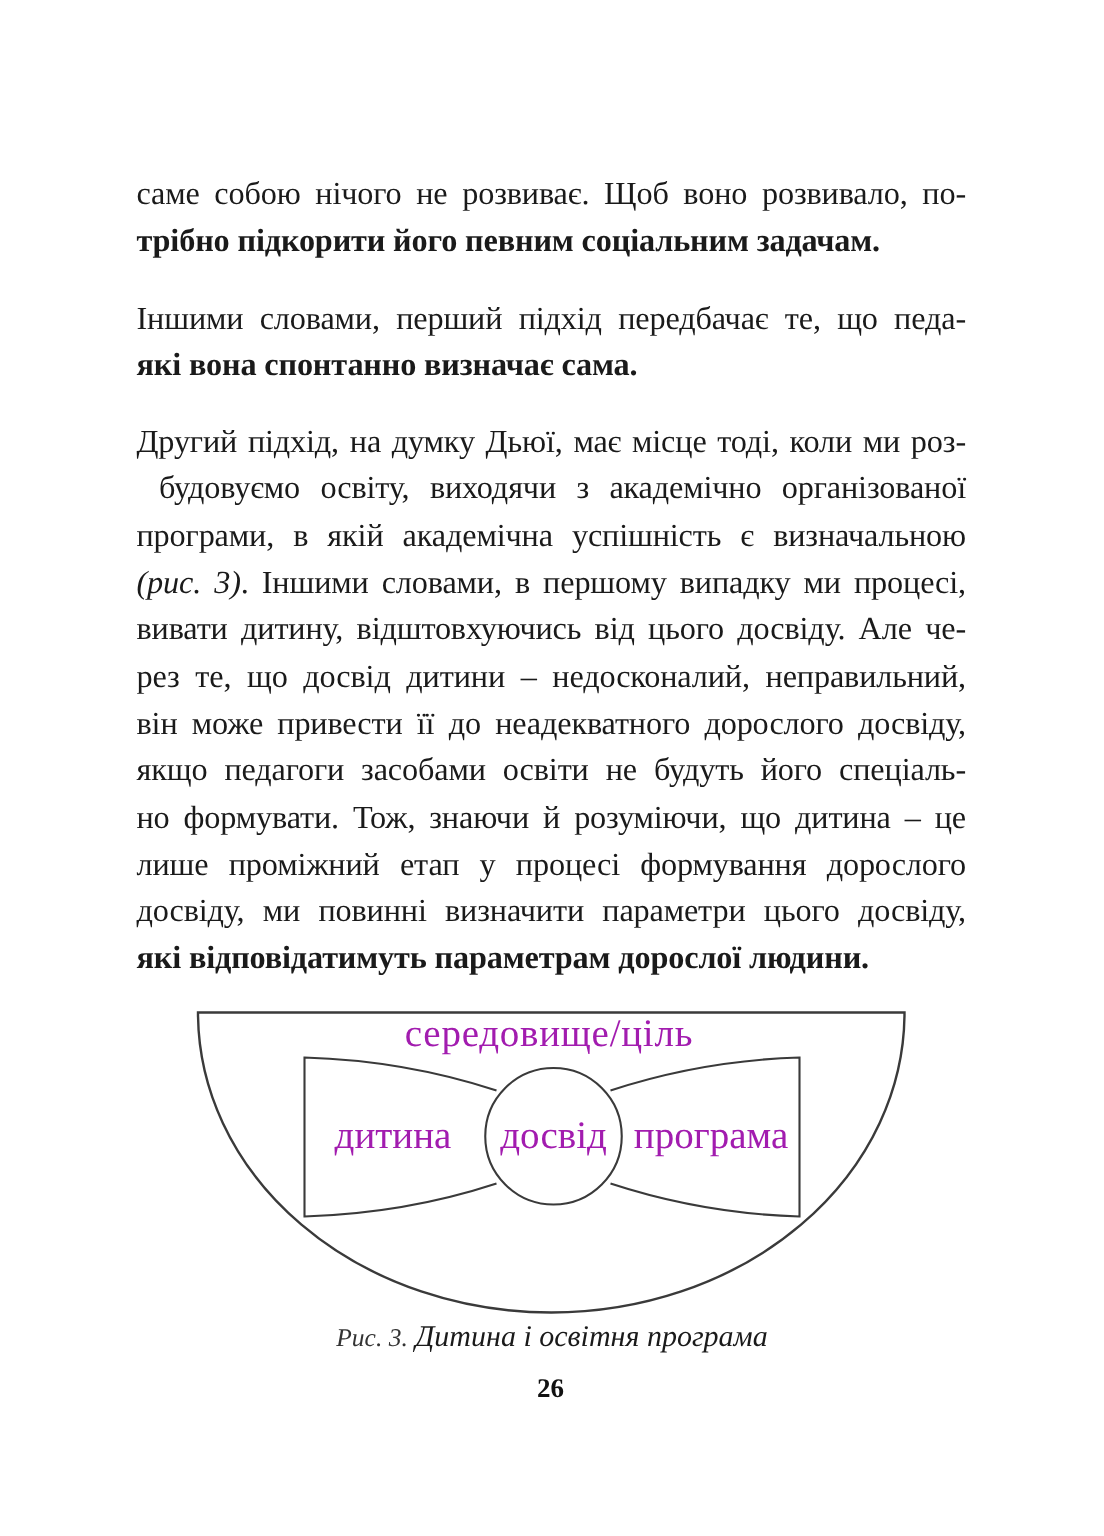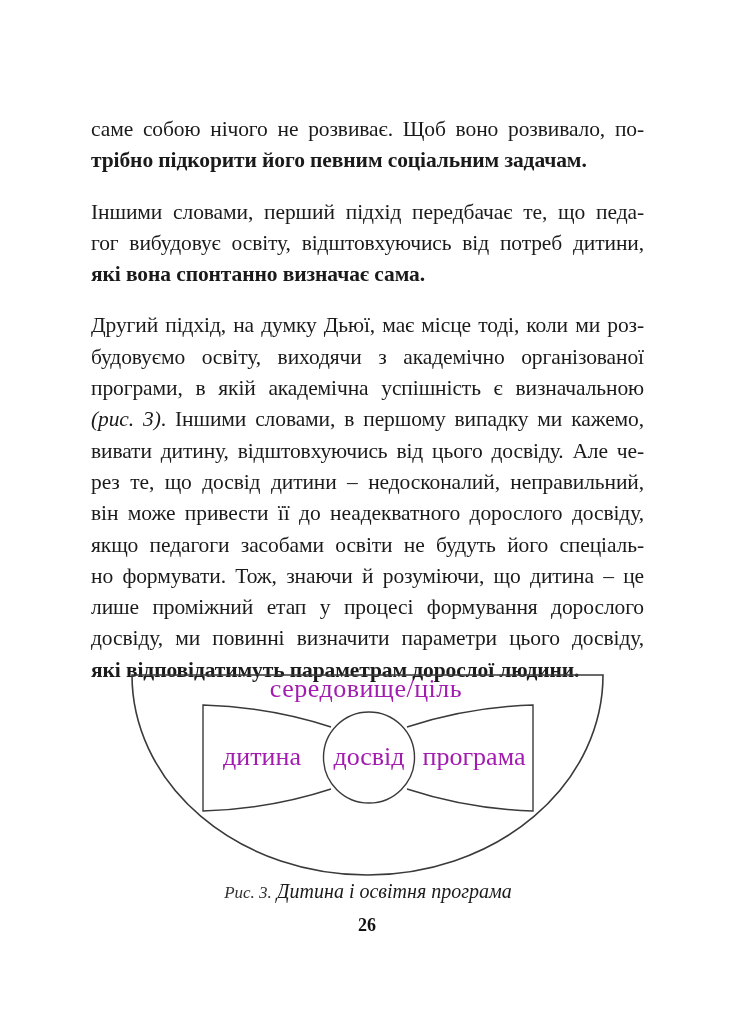--- a/index.html
+++ b/index.html
@@ -38,20 +38,21 @@
       text-align: justify;
       text-align-last: justify;
       white-space: nowrap;
     }
     .para .line.last {
       text-align-last: left;
       font-weight: bold;
     }
     .para .line.justify-wide {
       word-spacing: 4px;
+      margin-left: 15px;
     }
     .fig-ref { font-style: italic; }
 
     .figure {
       position: absolute;
       left: 0; top: 0;
       width: 736px; height: 1024px;
       pointer-events: none;
     }
     .figure svg {
@@ -100,28 +101,27 @@
 
 <div class="page">
 
   <div class="text-block">
     <p class="para">
       <span class="line">саме собою нічого не розвиває. Щоб воно розвивало, по-</span>
       <span class="line last">трібно підкорити його певним соціальним задачам.</span>
     </p>
     <p class="para">
       <span class="line">Іншими словами, перший підхід передбачає те, що педа-</span>
-      <span class="line">гог вибудовує освіту, відштовхуючись від потреб дитини,</span>
       <span class="line last">які вона спонтанно визначає сама.</span>
     </p>
     <p class="para">
       <span class="line">Другий підхід, на думку Дьюї, має місце тоді, коли ми роз-</span>
       <span class="line justify-wide">будовуємо освіту, виходячи з академічно організованої</span>
       <span class="line">програми, в якій академічна успішність є визначальною</span>
-      <span class="line"><span class="fig-ref">(рис. 3)</span><span>. Іншими словами, в першому випадку ми кажемо,</span></span>
+      <span class="line"><span class="fig-ref">(рис. 3)</span><span>. Іншими словами, в першому випадку ми процесі,</span></span>
       <span class="line">вивати дитину, відштовхуючись від цього досвіду. Але че-</span>
       <span class="line">рез те, що досвід дитини – недосконалий, неправильний,</span>
       <span class="line">він може привести її до неадекватного дорослого досвіду,</span>
       <span class="line">якщо педагоги засобами освіти не будуть його спеціаль-</span>
       <span class="line">но формувати. Тож, знаючи й розуміючи, що дитина – це</span>
       <span class="line">лише проміжний етап у процесі формування дорослого</span>
       <span class="line">досвіду, ми повинні визначити параметри цього досвіду,</span>
       <span class="line last">які відповідатимуть параметрам дорослої людини.</span>
     </p>
   </div>

